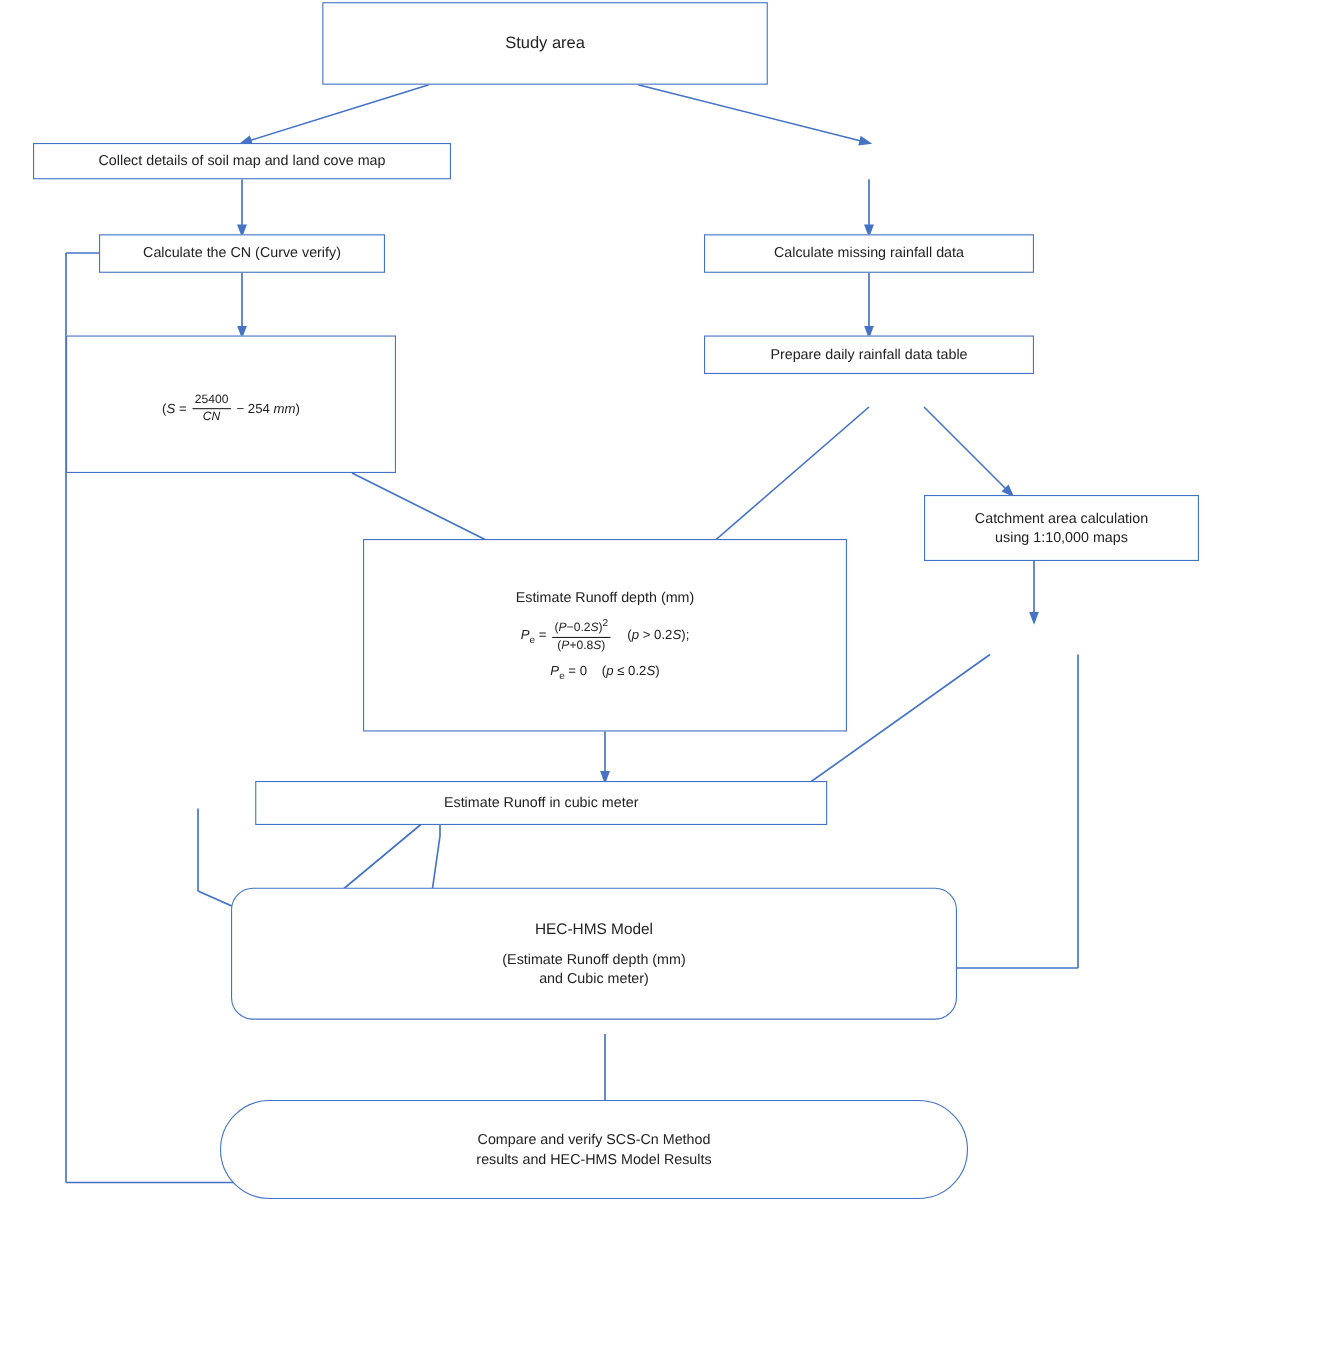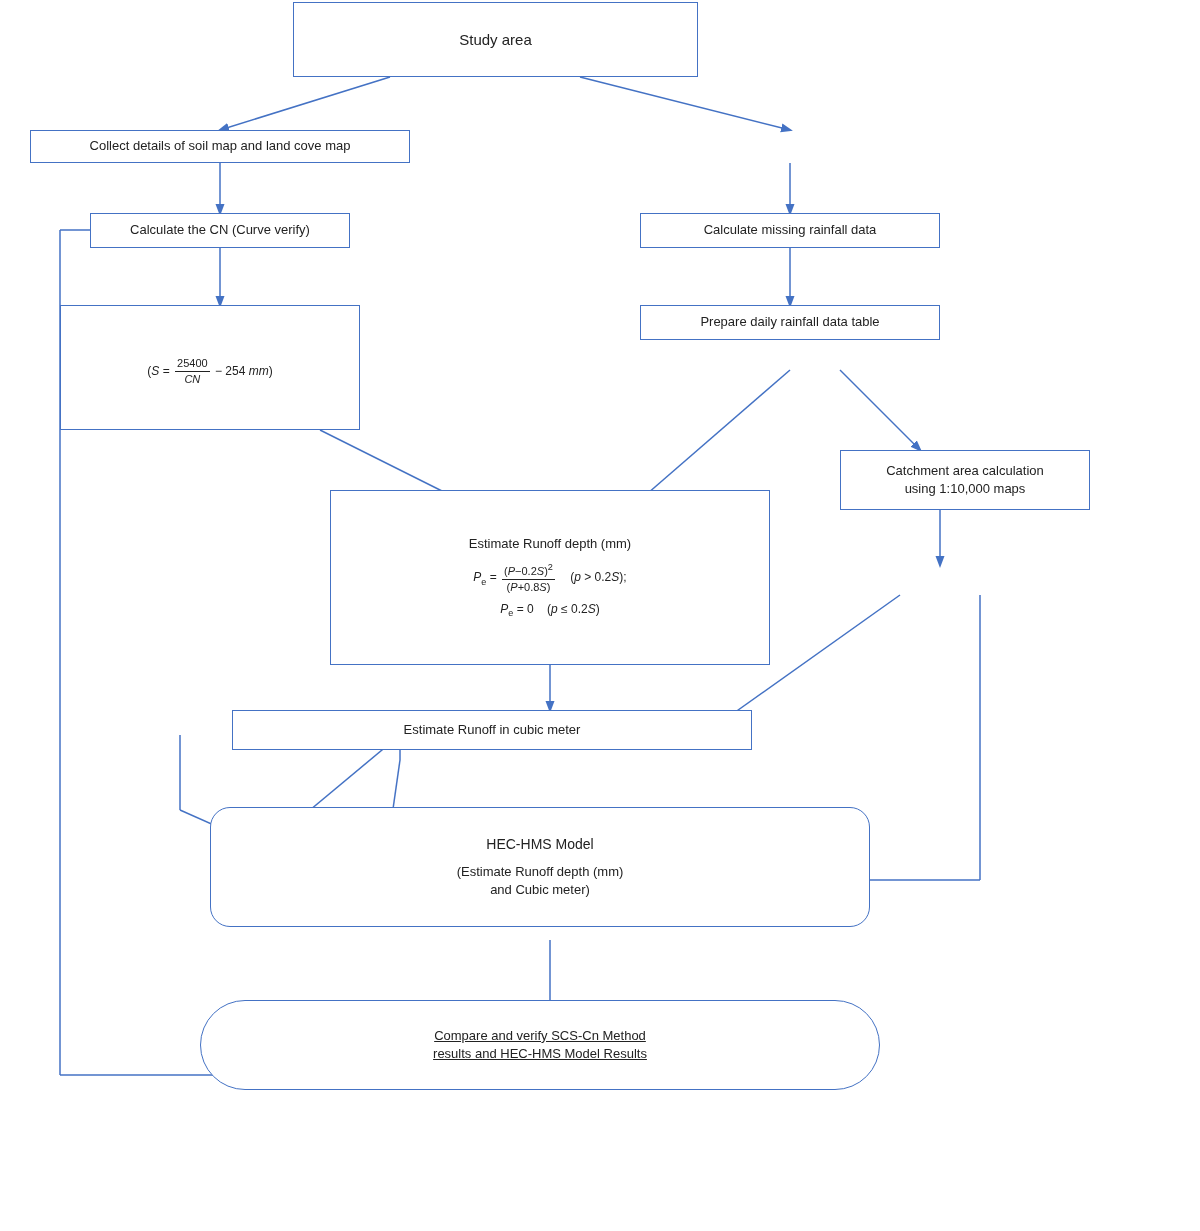--- a/index.html
+++ b/index.html
@@ -27,21 +27,20 @@
       align-items: center;
       justify-content: center;
       padding: 6px 10px;
       line-height: 1.4;
     }
     .box.rounded {
       border-radius: 16px;
     }
     .box.ellipse {
       border-radius: 50%;
-      text-decoration: underline;
     }
     svg.arrows {
       position: absolute;
       top: 0; left: 0;
       width: 1200px;
       height: 1231px;
       pointer-events: none;
     }
     .formula {
       font-size: 12px;

